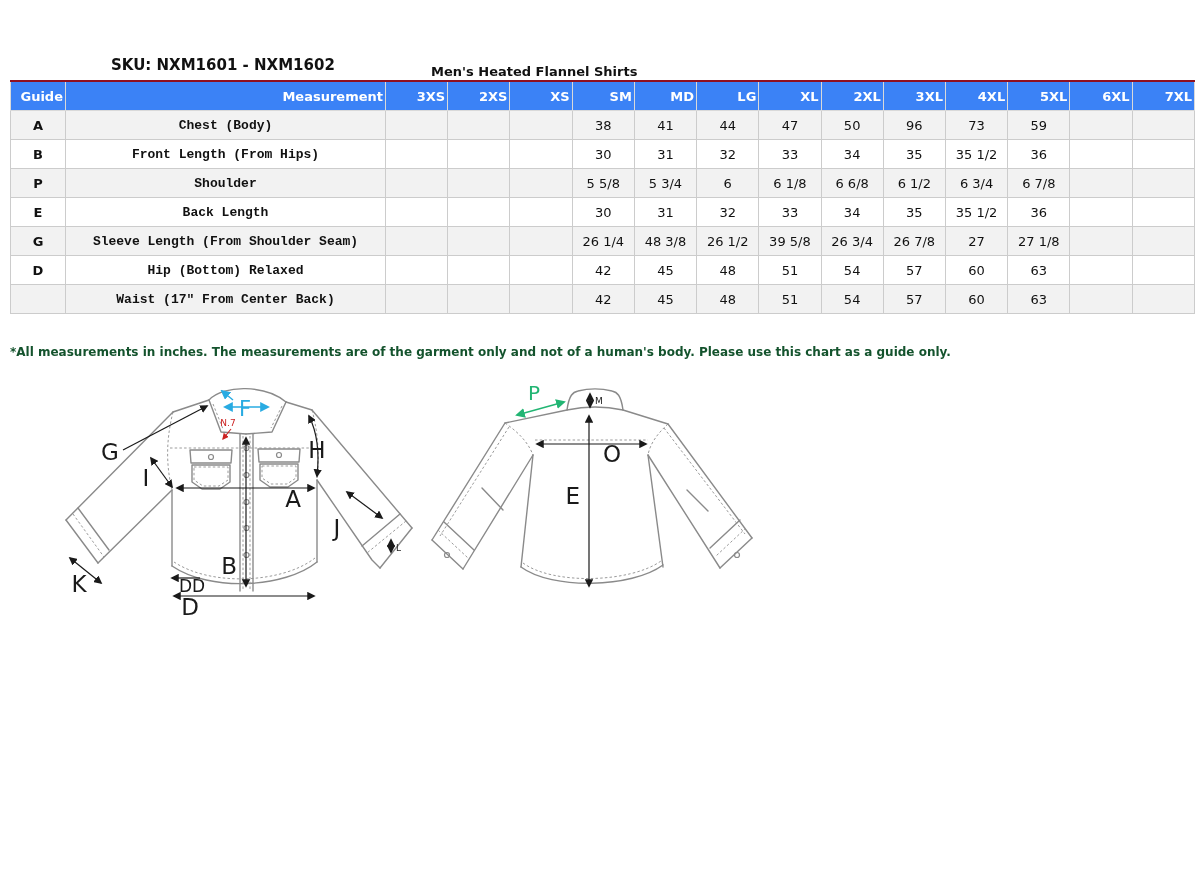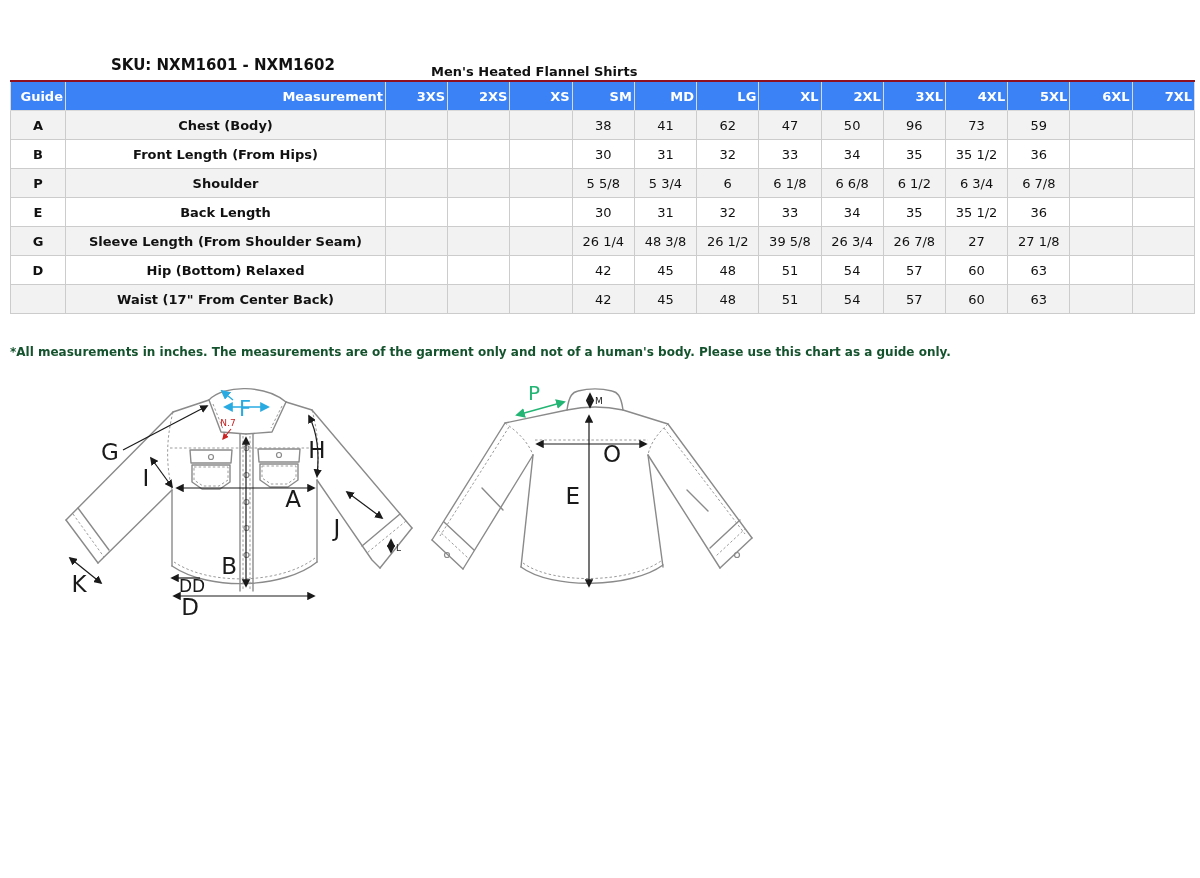--- a/index.html
+++ b/index.html
@@ -19,21 +19,21 @@
     border:1px solid #cccccc; font-size:13px; text-align:center;
     padding:0 2px; height:28px; overflow:hidden; white-space:nowrap;
   }
   .size-table thead th {
     background:#3b82f6; color:#ffffff; font-weight:bold; height:28px;
     border-color:#d9d9d9; border-top:2px solid #8f1021;text-align:right;
   }
   .size-table tbody tr:nth-child(odd)  { background:#F2F2F2; }
   .size-table tbody tr:nth-child(even) { background:#FFFFFF; }
   .size-table td.guide-cell { font-weight:bold; }
-  .size-table td.label-cell { font-weight:bold; }
+  .size-table td.label-cell { font-weight:bold;font-family:Liberation Mono, monospace; }
 
   .footnote {
     position:absolute; left:10px; top:345px; font-size:12px; font-weight:bold; color:#14532d;
   }
 
   svg.diagram { position:absolute; left:0; top:370px; }
   .ln  { stroke:#8a8a8a; stroke-width:1.4; fill:none; stroke-linejoin:round; stroke-linecap:round; }
   .st  { stroke:#9b9b9b; stroke-width:1;  fill:none; stroke-dasharray:2.5 2.2; }
   .ar  { stroke:#1a1a1a; stroke-width:1.2; fill:none; }
   .arc { stroke:#29ABE2; stroke-width:1.4; fill:none; }
@@ -95,21 +95,21 @@
     </thead>
   <tbody>
       <tr>
         <td class="guide-cell">A</td>
         <td class="label-cell">Chest (Body)</td>
         <td></td>
         <td></td>
         <td></td>
         <td>38</td>
         <td>41</td>
-        <td>62</td>
+        <td>44</td>
         <td>47</td>
         <td>50</td>
         <td>96</td>
         <td>73</td>
         <td>59</td>
         <td></td>
         <td></td>
       </tr>
       <tr>
         <td class="guide-cell">B</td>

